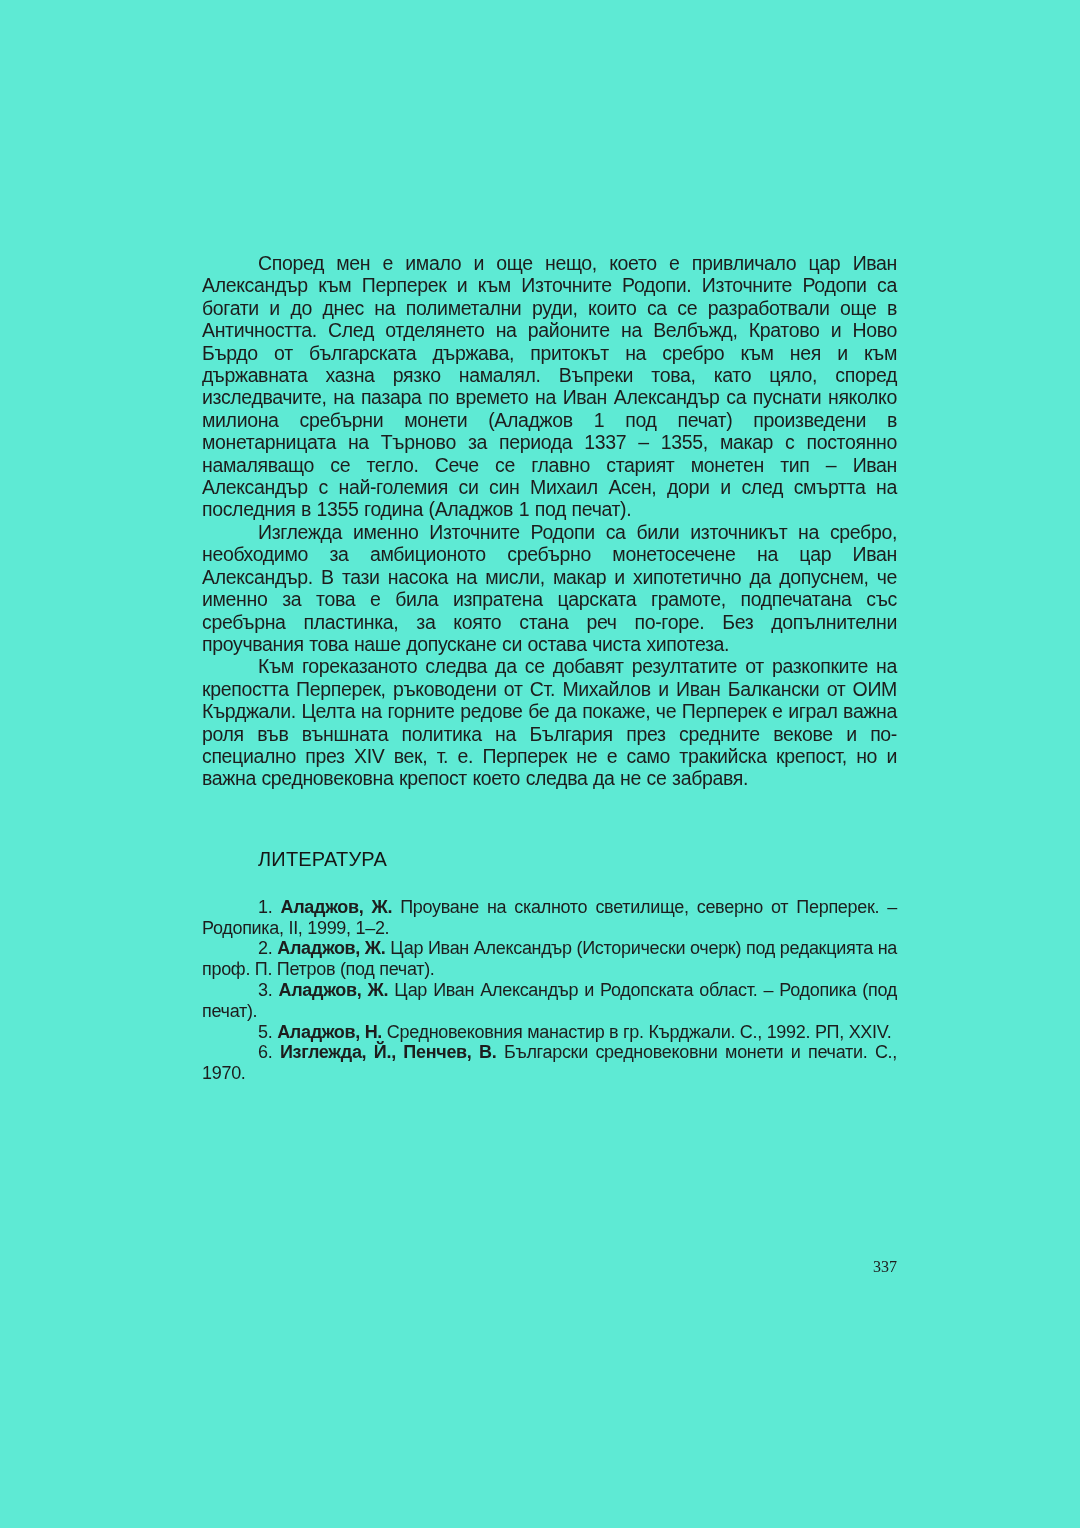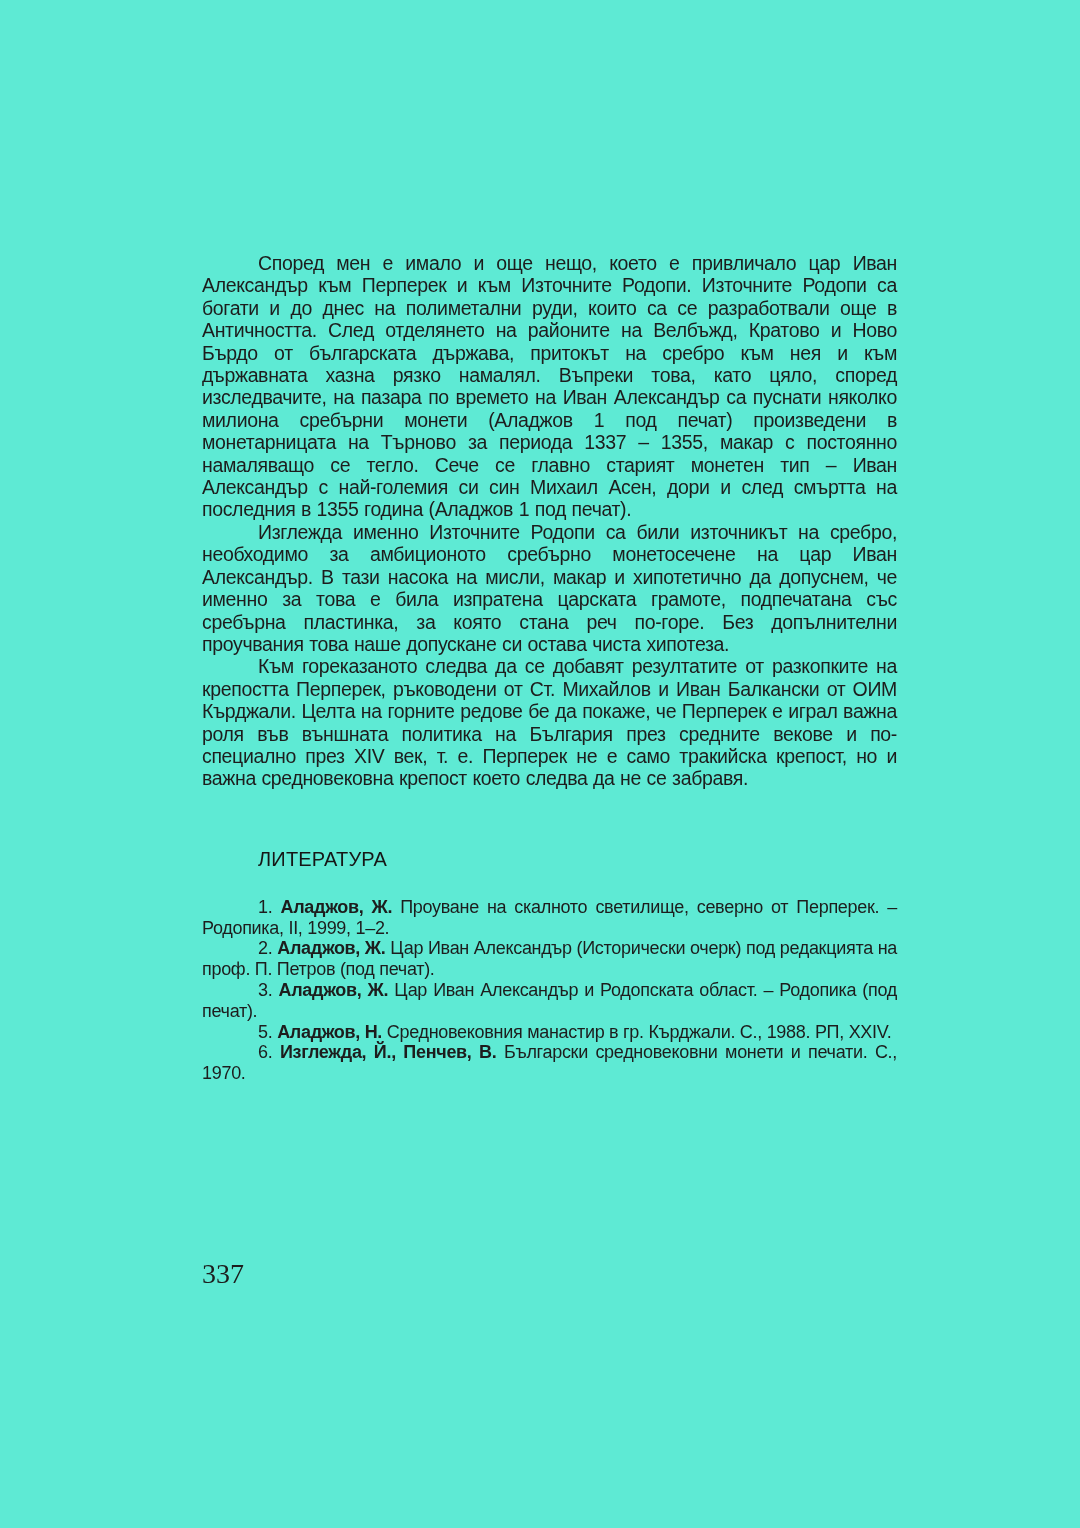--- a/index.html
+++ b/index.html
@@ -52,42 +52,42 @@
   }
   .ref-author {
     font-weight: bold;
     margin-top: 32px;
   }
   .page-number {
     position: absolute;
     left: 202px;
     top: 1258px;
     width: 695px;
-    text-align: left;
+    text-align: right;
     font-family: "Liberation Serif", serif;
-    font-size: 28px;
+    font-size: 16px;
     color: #1d1d1d;
   }
 </style>
 </head>
 <body>
 
 <div class="page">
   <div class="content">
 
     <p class="body-par">Според мен е имало и още нещо, което е привличало цар Иван Александър към Перперек и към Източните Родопи. Източните Родопи са богати и до днес на полиметални руди, които са се разработвали още в Античността. След отделянето на районите на Велбъжд, Кратово и Ново Бърдо от българската държава, притокът на сребро към нея и към държавната хазна рязко намалял. Въпреки това, като цяло, според изследвачите, на пазара по времето на Иван Александър са пуснати няколко милиона сребърни монети (Аладжов 1 под печат) произведени в монетарницата на Търново за периода 1337 – 1355, макар с постоянно намаляващо се тегло. Сече се главно старият монетен тип – Иван Александър с най-големия си син Михаил Асен, дори и след смъртта на последния в 1355 година (Аладжов 1 под печат).</p>
     <p class="body-par">Изглежда именно Източните Родопи са били източникът на сребро, необходимо за амбиционото сребърно монетосечене на цар Иван Александър. В тази насока на мисли, макар и хипотетично да допуснем, че именно за това е била изпратена царската грамоте, подпечатана със сребърна пластинка, за която стана реч по-горе. Без допълнителни проучвания това наше допускане си остава чиста хипотеза.</p>
     <p class="body-par">Към гореказаното следва да се добавят резултатите от разкопките на крепостта Перперек, ръководени от Ст. Михайлов и Иван Балкански от ОИМ Кърджали. Целта на горните редове бе да покаже, че Перперек е играл важна роля във външната политика на България през средните векове и по-специално през XIV век, т. е. Перперек не е само тракийска крепост, но и важна средновековна крепост което следва да не се забравя.</p>
 
     <h2 class="lit-heading">ЛИТЕРАТУРА</h2>
 
     <div class="refs">
       <p class="ref"><span class="ref-num">1.</span> <span class="ref-author">Аладжов, Ж.</span> <span class="ref-text">Проуване на скалното светилище, северно от Перперек. – Родопика, II, 1999, 1–2.</span></p>
       <p class="ref"><span class="ref-num">2.</span> <span class="ref-author">Аладжов, Ж.</span> <span class="ref-text">Цар Иван Александър (Исторически очерк) под редакцията на проф. П. Петров (под печат).</span></p>
       <p class="ref"><span class="ref-num">3.</span> <span class="ref-author">Аладжов, Ж.</span> <span class="ref-text">Цар Иван Александър и Родопската област. – Родопика (под печат).</span></p>
-      <p class="ref"><span class="ref-num">5.</span> <span class="ref-author">Аладжов, Н.</span> <span class="ref-text">Средновековния манастир в гр. Кърджали. С., 1988. РП, XXIV.</span></p>
+      <p class="ref"><span class="ref-num">5.</span> <span class="ref-author">Аладжов, Н.</span> <span class="ref-text">Средновековния манастир в гр. Кърджали. С., 1992. РП, XXIV.</span></p>
       <p class="ref"><span class="ref-num">6.</span> <span class="ref-author">Изглежда, Й., Пенчев, В.</span> <span class="ref-text">Български средновековни монети и печати. С., 1970.</span></p>
     </div>
 
   </div>
 
   <div class="page-number">337</div>
 </div>
 
 </body></html>

